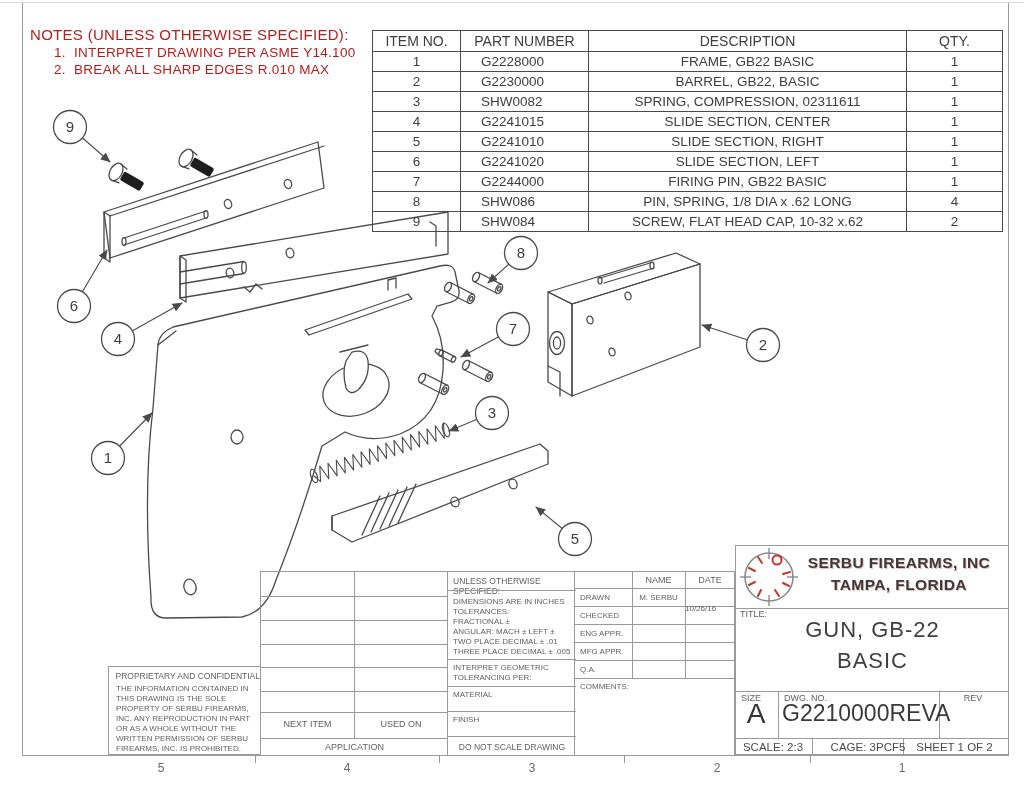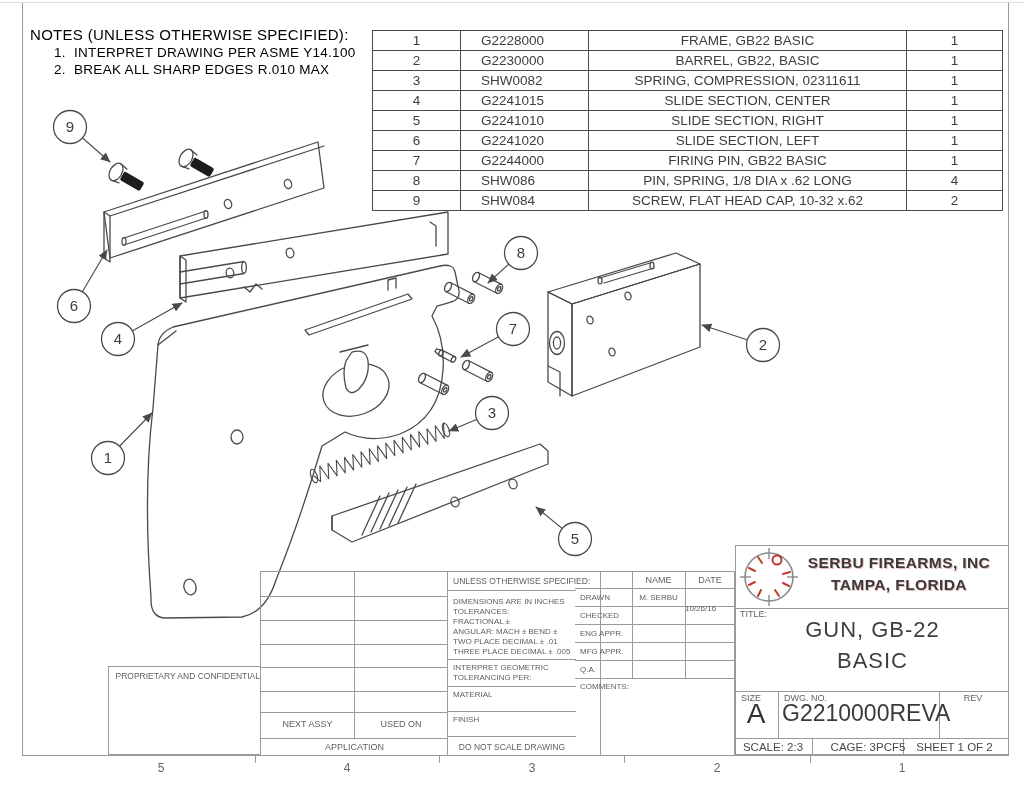--- a/index.html
+++ b/index.html
@@ -2,21 +2,21 @@
 <html><head>
 <meta charset="utf-8">
 <style>
   html,body{margin:0;padding:0;background:#fff;}
   #sheet{position:relative;width:1024px;height:792px;background:#fff;
          font-family:"Liberation Sans", sans-serif;color:#3d3d3d;overflow:hidden;}
   .abs{position:absolute;}
   .line{position:absolute;background:#9a9a9a;}
 
   
-  #notes{left:30px;top:26px;font-size:15px;color:#000000;letter-spacing:.3px;}
+  #notes{left:30px;top:26px;font-size:15px;color:#b91c1c;letter-spacing:.3px;}
   #notes .note-item{font-size:13.5px;margin:2px 0 0 24px;}
   #notes .note-num{display:inline-block;width:20px;}
 
   
   #bom{left:372px;top:30px;border-collapse:collapse;table-layout:fixed;width:630px;}
   #bom th,#bom td{border:1.2px solid #4a4a4a;font-weight:400;font-size:13.5px;
     color:#3d3d3d;text-align:center;padding:0;height:19px;overflow:hidden;white-space:nowrap;}
   #bom th{height:20px;font-size:14px;}
   #bom td.pn{text-align:left;padding-left:20px;}
 
@@ -229,20 +229,26 @@
   </div>
 
   <table id="bom" class="abs">
     <colgroup>
         <col style="width:88px">
         <col style="width:128px">
         <col style="width:318px">
         <col style="width:96px">
       </colgroup>
     <tbody>
+        <tr>
+      <th>ITEM NO.</th>
+      <th>PART NUMBER</th>
+      <th>DESCRIPTION</th>
+      <th>QTY.</th>
+    </tr>
     <tr>
           <td>1</td>
           <td class="pn">G2228000</td>
           <td>FRAME, GB22 BASIC</td>
           <td>1</td>
         </tr>
     <tr>
           <td>2</td>
           <td class="pn">G2230000</td>
           <td>BARREL, GB22, BASIC</td>
@@ -288,43 +294,44 @@
           <td>9</td>
           <td class="pn">SHW084</td>
           <td>SCREW, FLAT HEAD CAP, 10-32 x.62</td>
           <td>2</td>
         </tr>
   </tbody>
     </table>
 
   <div class="abs" style="left:108px;top:666px;width:152px;height:89px;border:1px solid #9a9a9a;border-right:none;box-sizing:border-box;">
     <div class="tinyb" style="text-align:right;margin-top:4px;">PROPRIETARY AND CONFIDENTIAL</div>
+    <div class="tiny" style="margin:3px 6px 0 7px;">THE INFORMATION CONTAINED IN THIS DRAWING IS THE SOLE PROPERTY OF SERBU FIREARMS, INC.  ANY REPRODUCTION IN PART OR AS A WHOLE WITHOUT THE WRITTEN PERMISSION OF SERBU FIREARMS, INC. IS PROHIBITED.</div>
   </div>
 
   <div class="abs" style="left:260px;top:571px;width:187px;height:184px;border-left:1px solid #9a9a9a;border-top:1px solid #9a9a9a;box-sizing:border-box;">
     <div class="line" style="left:93px;top:0;width:1px;height:166px;"></div>
     <div class="line" style="left:0;top:24px;width:187px;height:1px;"></div>
     <div class="line" style="left:0;top:48px;width:187px;height:1px;"></div>
     <div class="line" style="left:0;top:72px;width:187px;height:1px;"></div>
     <div class="line" style="left:0;top:95px;width:187px;height:1px;"></div>
     <div class="line" style="left:0;top:119px;width:187px;height:1px;"></div>
     <div class="line" style="left:0;top:140px;width:187px;height:1px;"></div>
     <div class="line" style="left:0;top:166px;width:187px;height:1px;"></div>
-    <div class="abs celllabel" style="left:0;top:147px;width:93px;text-align:center;">NEXT ASSY</div>
+    <div class="abs celllabel" style="left:0;top:147px;width:93px;text-align:center;">NEXT ITEM</div>
     <div class="abs celllabel" style="left:93px;top:147px;width:94px;text-align:center;">USED ON</div>
     <div class="abs celllabel" style="left:0;top:170px;width:187px;text-align:center;">APPLICATION</div>
   </div>
 
-  <div class="abs" style="left:447px;top:571px;width:154px;height:184px;border-left:1px solid #9a9a9a;border-top:1px solid #9a9a9a;border-right:1px solid #9a9a9a;box-sizing:border-box;">
+  <div class="abs" style="left:447px;top:571px;width:128px;height:184px;border-left:1px solid #9a9a9a;border-top:1px solid #9a9a9a;border-right:1px solid #9a9a9a;box-sizing:border-box;">
     <div class="abs tinyb" style="left:5px;top:4px;">UNLESS OTHERWISE SPECIFIED:</div>
     <div class="line" style="left:0;top:18px;width:128px;height:1px;"></div>
     <div class="abs tiny" style="left:5px;top:25px;">DIMENSIONS ARE IN INCHES</div>
     <div class="abs tiny" style="left:5px;top:35px;">TOLERANCES:</div>
     <div class="abs tiny" style="left:5px;top:45px;">FRACTIONAL ±</div>
-    <div class="abs tiny" style="left:5px;top:55px;">ANGULAR: MACH ±    BEND  ±</div>
+    <div class="abs tiny" style="left:5px;top:55px;">ANGULAR: MACH ±    LEFT  ±</div>
     <div class="abs tiny" style="left:5px;top:65px;">TWO PLACE DECIMAL     ± .01</div>
     <div class="abs tiny" style="left:5px;top:75px;">THREE PLACE DECIMAL  ± .005</div>
     <div class="line" style="left:0;top:87px;width:128px;height:1px;"></div>
     <div class="abs tiny" style="left:5px;top:91px;width:110px;">INTERPRET GEOMETRIC TOLERANCING PER:</div>
     <div class="line" style="left:0;top:114px;width:128px;height:1px;"></div>
     <div class="abs tiny" style="left:5px;top:118px;">MATERIAL</div>
     <div class="line" style="left:0;top:139px;width:128px;height:1px;"></div>
     <div class="abs tiny" style="left:5px;top:143px;">FINISH</div>
     <div class="line" style="left:0;top:164px;width:128px;height:1px;"></div>
     <div class="abs tinyb" style="left:0;top:170px;width:128px;text-align:center;">DO NOT SCALE DRAWING</div>

